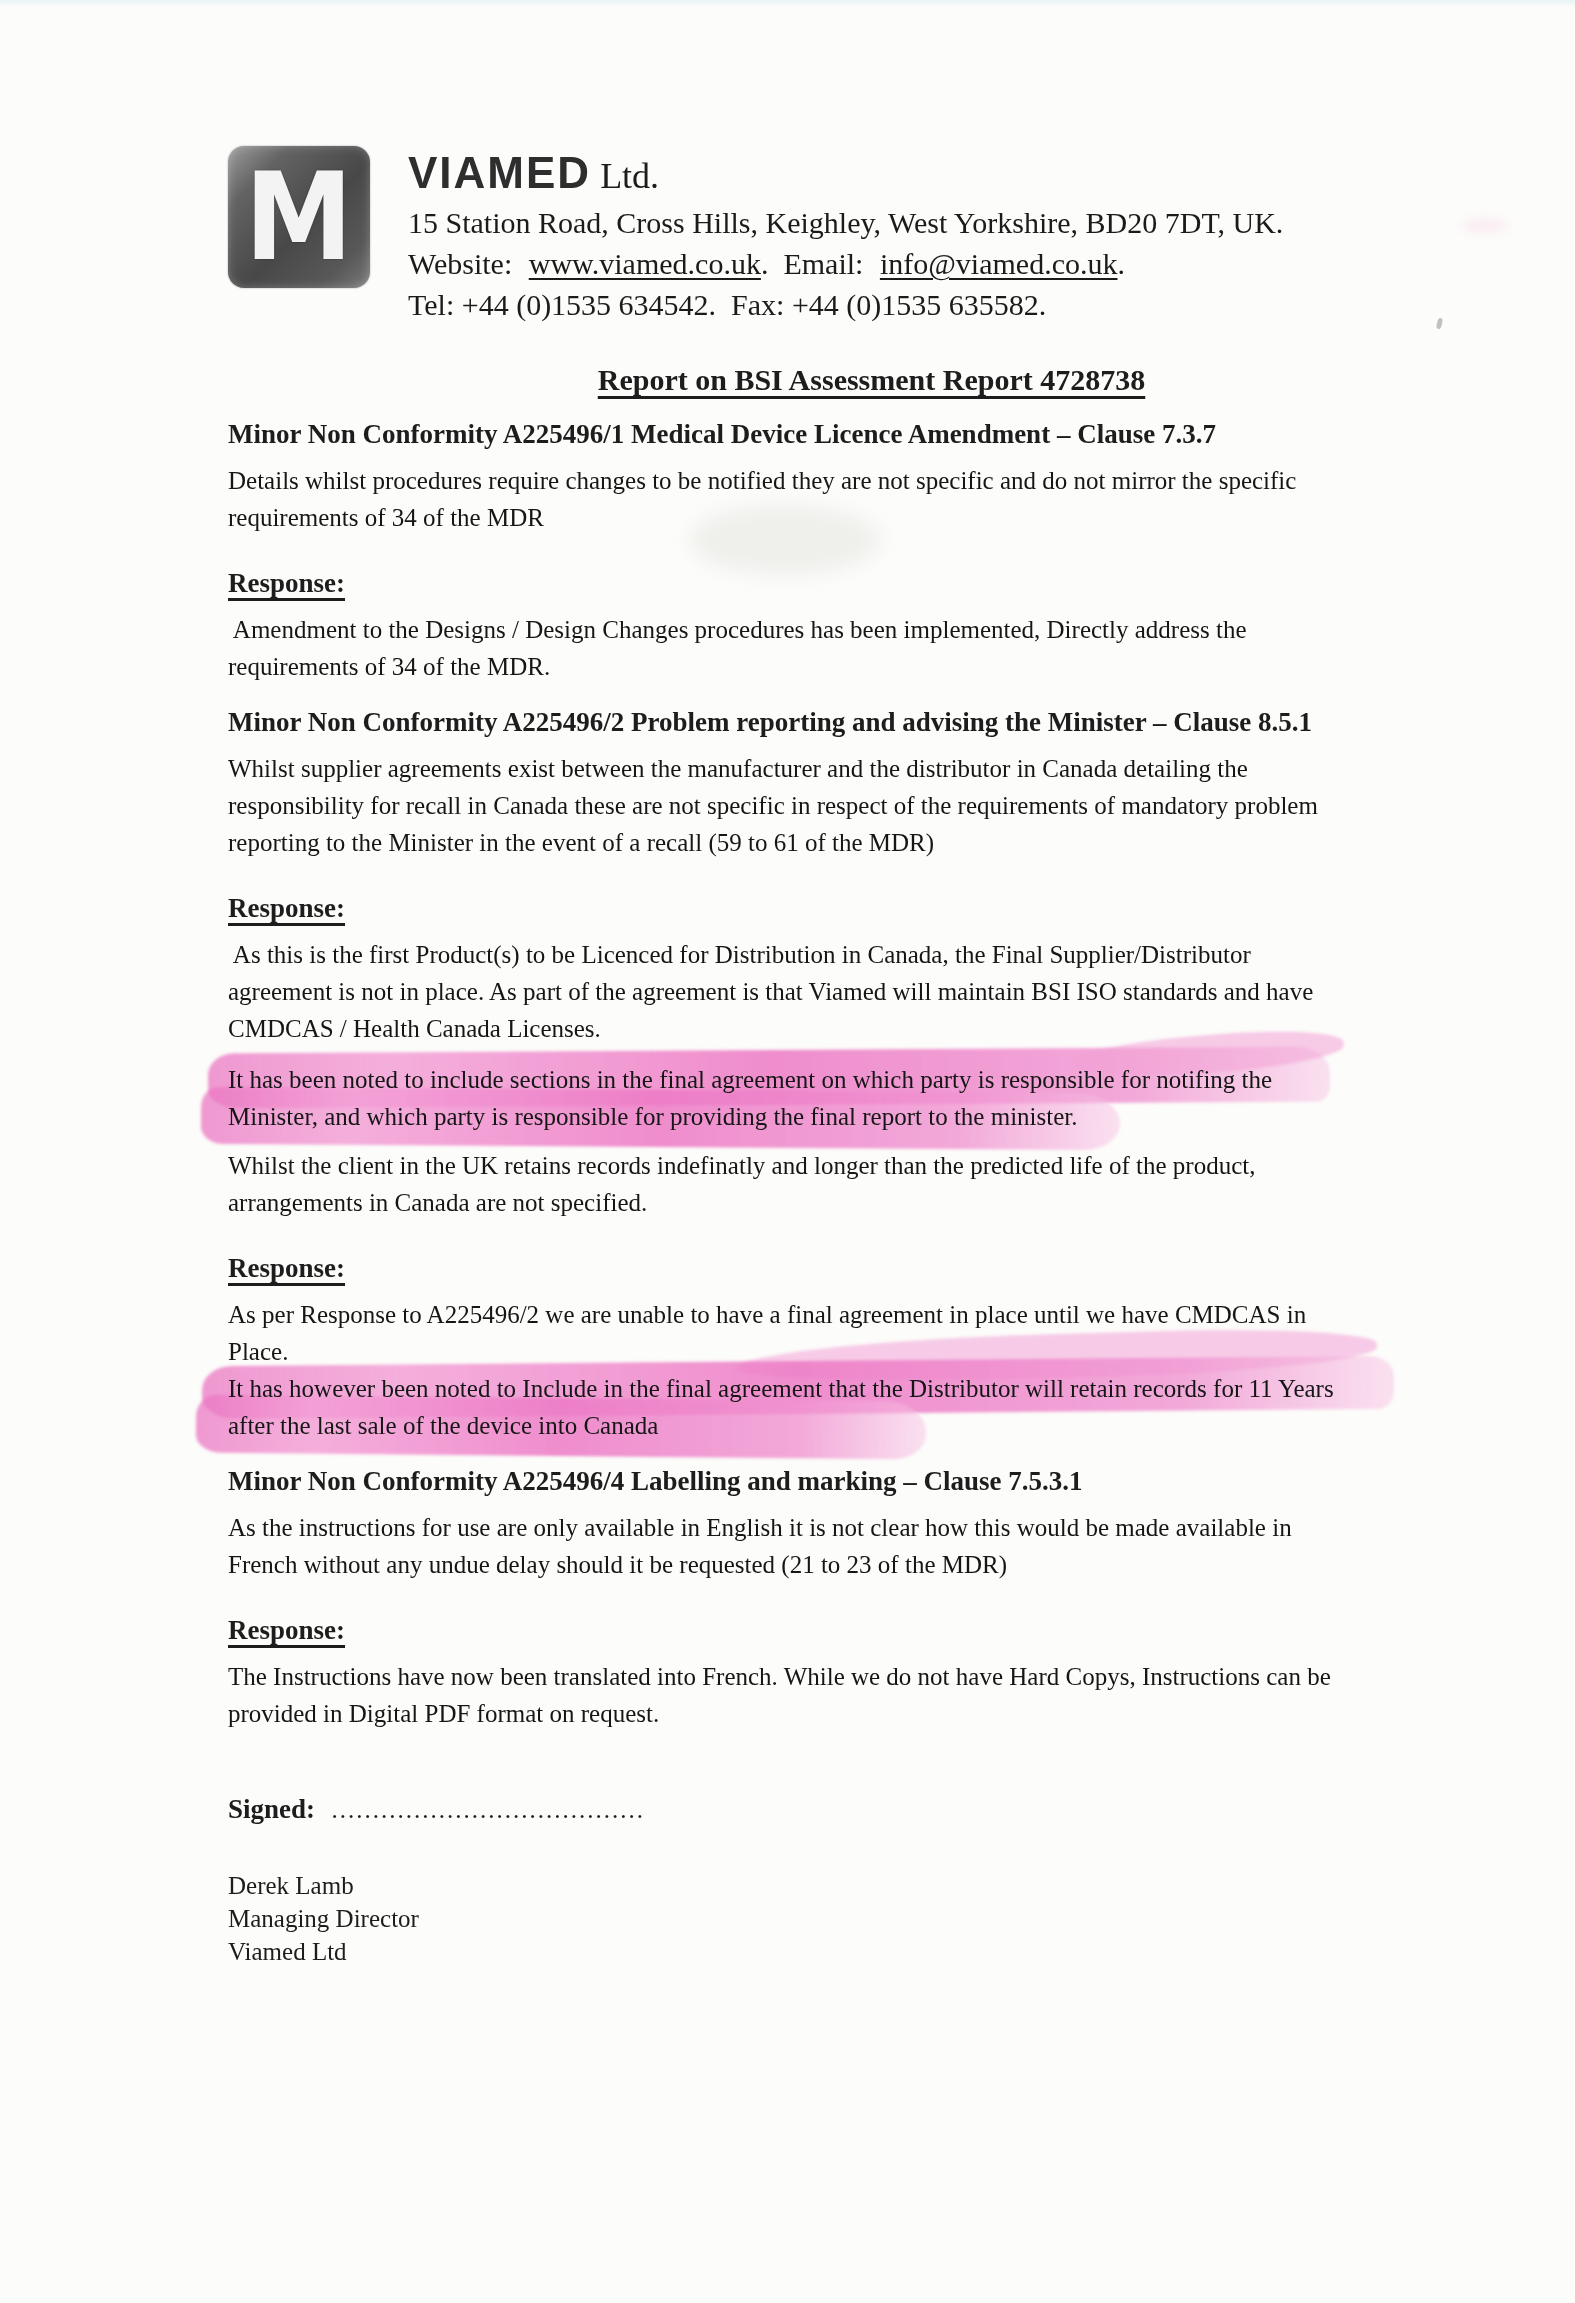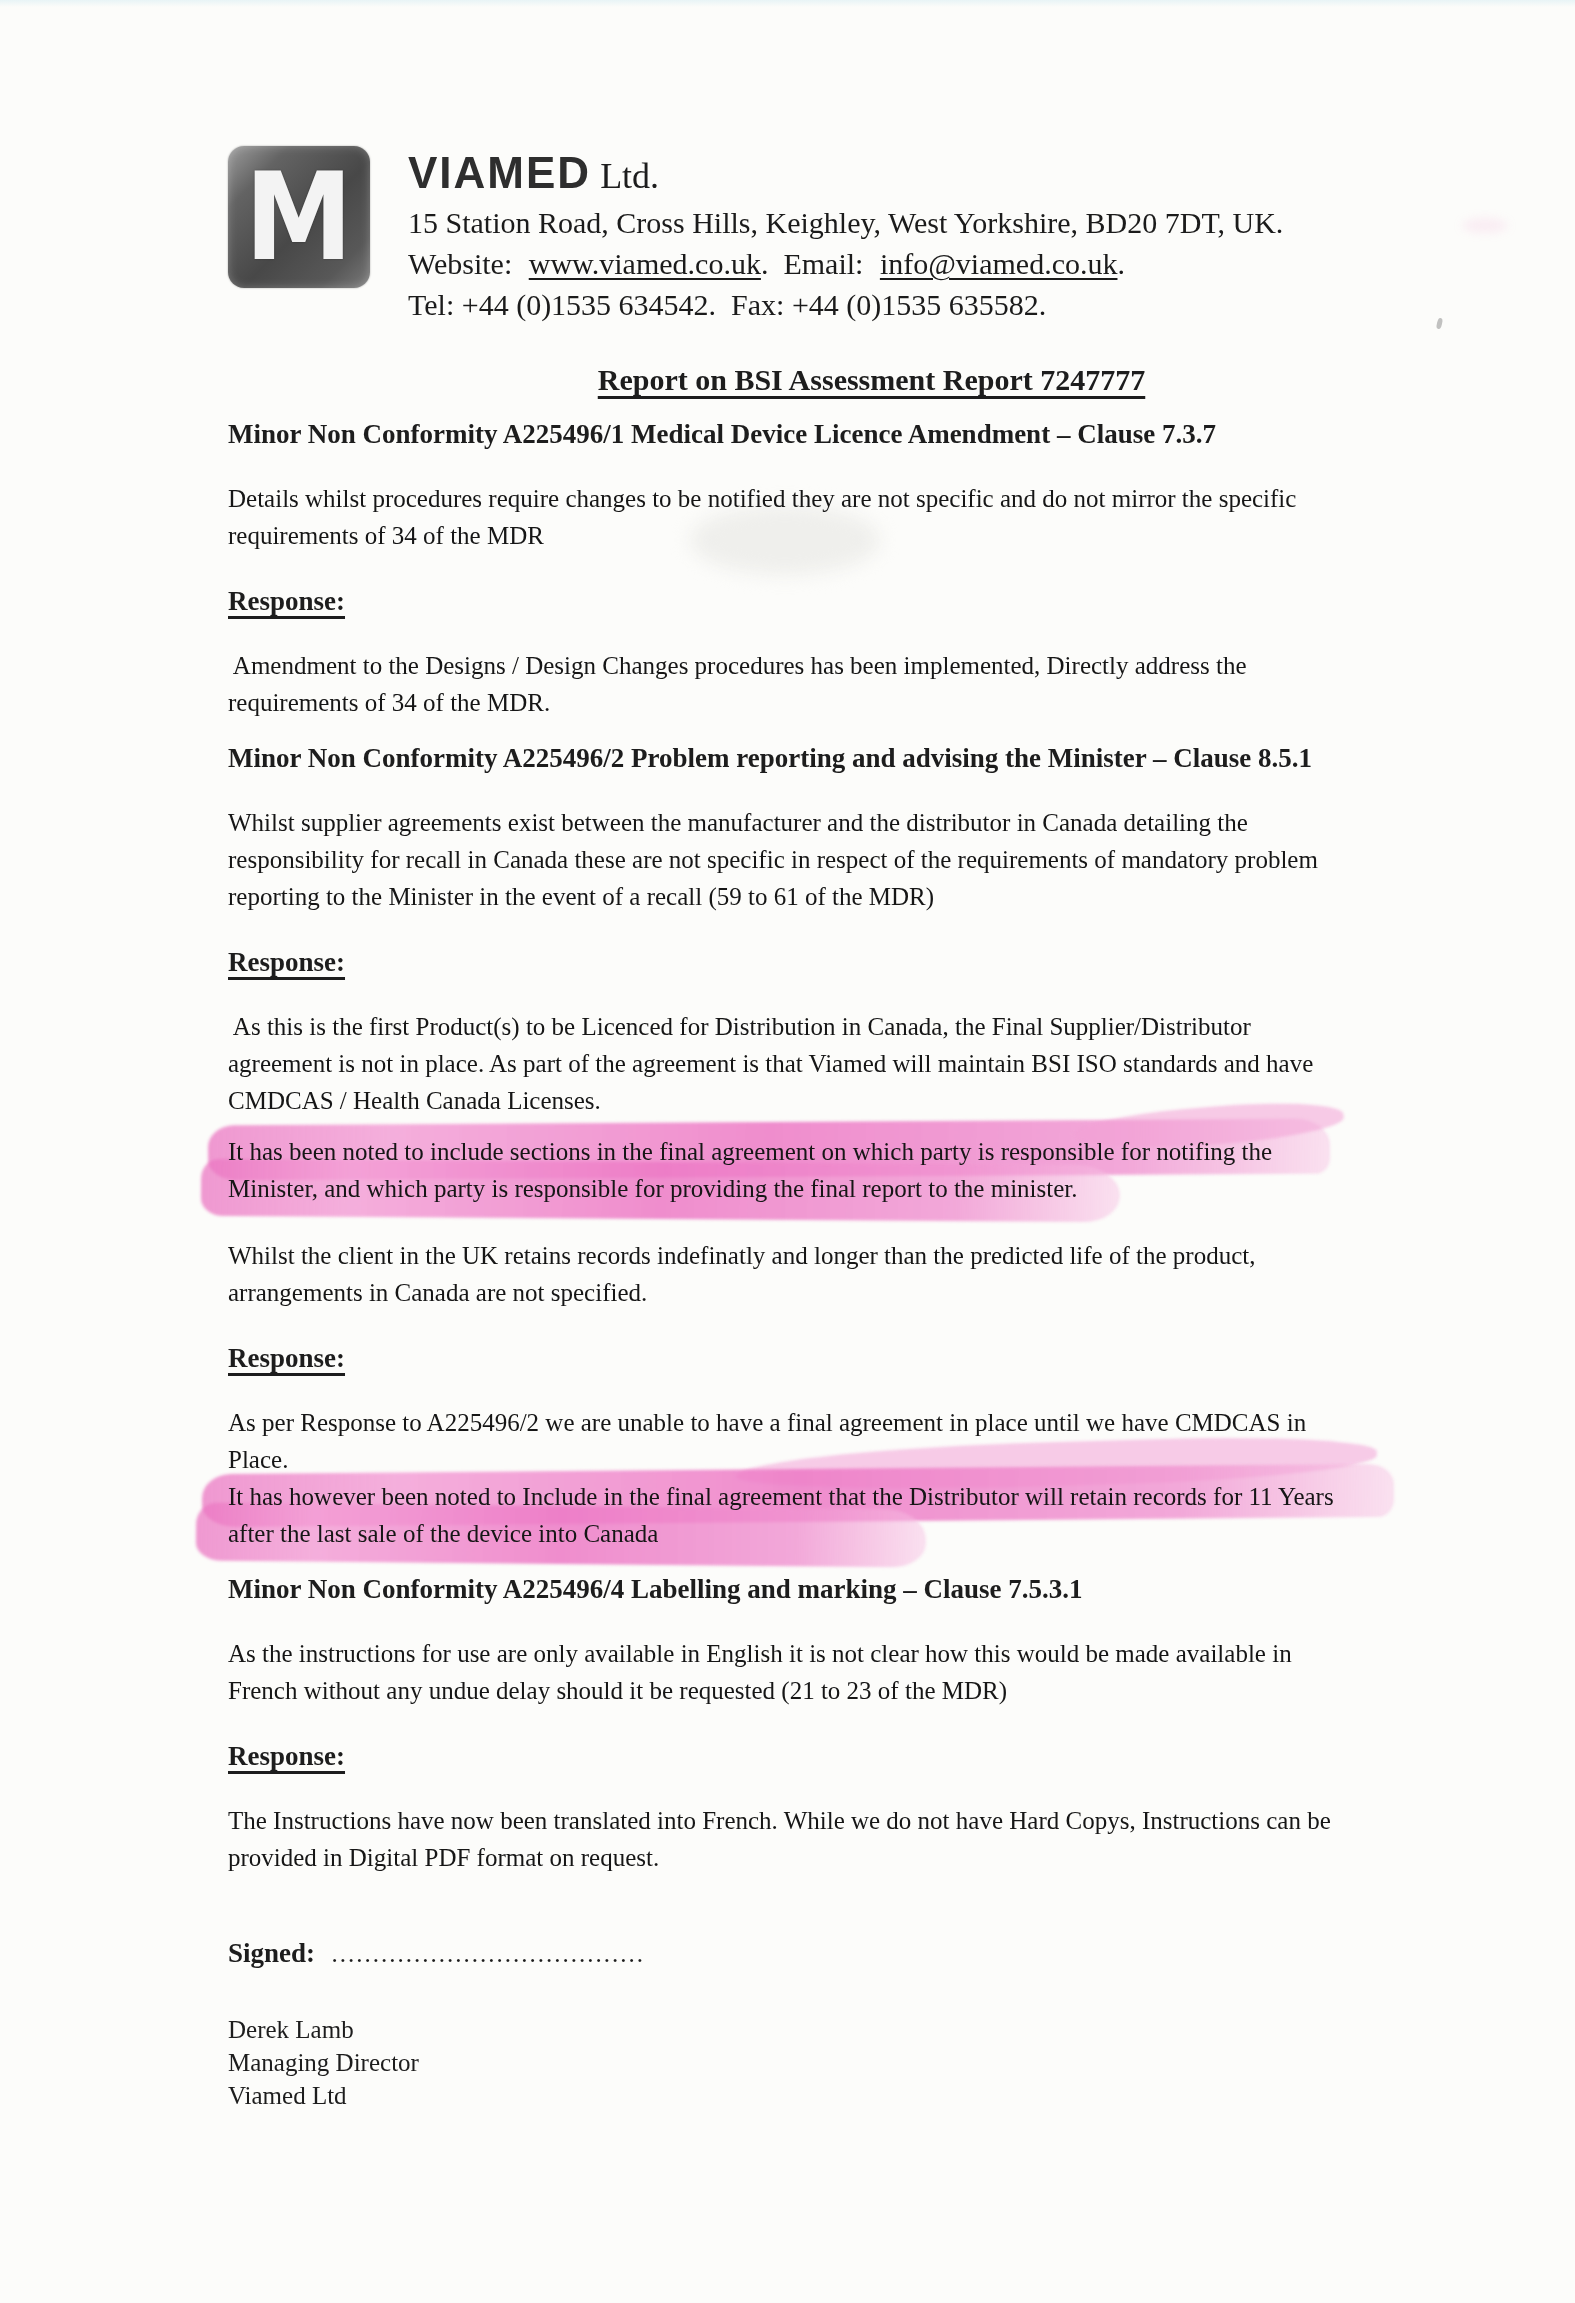--- a/index.html
+++ b/index.html
@@ -54,21 +54,21 @@
     text-decoration:underline; text-decoration-thickness:3px; text-underline-offset:6px;
   }
 
   
   .sec-heading {
     margin-top:22px;
     font-weight:bold; font-size:27px; white-space:pre;
     text-decoration-thickness:2.5px; text-underline-offset:6px;
     position:relative; z-index:1;
   }
-  .para { margin-top:30px; }
+  .para { margin-top:12px; }
   .line {
     font-size:25px; line-height:37px; white-space:pre;
     position:relative; z-index:1; color:#161616;
   }
   .resp-label {
     margin-top:32px;
     font-weight:bold; font-size:27px; white-space:pre;
     text-decoration:underline; text-decoration-thickness:2.5px; text-underline-offset:6px;
     position:relative; z-index:1;
   }
@@ -130,21 +130,21 @@
       </div>
       <div class="header-text">
         <div class="company-line"><span class="company-name">VIAMED</span><span class="company-suffix"> Ltd.</span></div>
         <div class="hline">15 Station Road, Cross Hills, Keighley, West Yorkshire, BD20 7DT, UK.</div>
         <div class="hline"><span>Website: </span><span class="ulink">www.viamed.co.uk</span><span>.  Email: </span><span class="ulink">info@viamed.co.uk</span><span>.</span></div>
         <div class="hline">Tel: +44 (0)1535 634542.  Fax: +44 (0)1535 635582.</div>
       </div>
     </div>
 
     <div class="title-row">
-      <span class="report-title">Report on BSI Assessment Report 7247777</span>
+      <span class="report-title">Report on BSI Assessment Report 4728738</span>
     </div>
 
     <div>
       <div class="sec-heading">Minor Non Conformity A225496/1 Medical Device Licence Amendment – Clause 7.3.7</div>
       <div class="para">
         <div class="line">Details whilst procedures require changes to be notified they are not specific and do not mirror the specific</div>
         <div class="line">requirements of 34 of the MDR</div>
       </div>
       <div class="resp-label">Response:</div>
       <div class="para">

